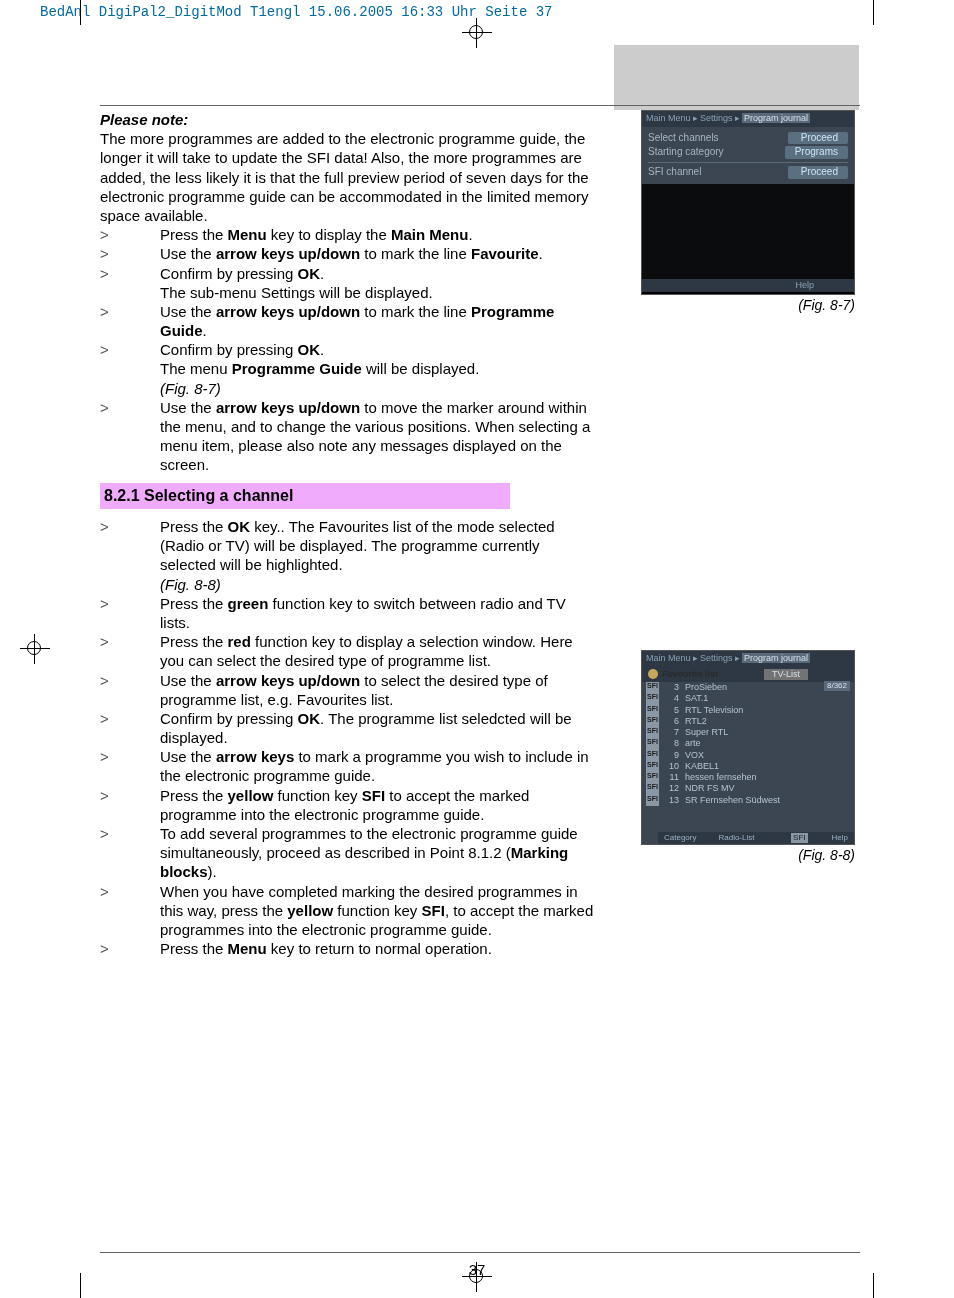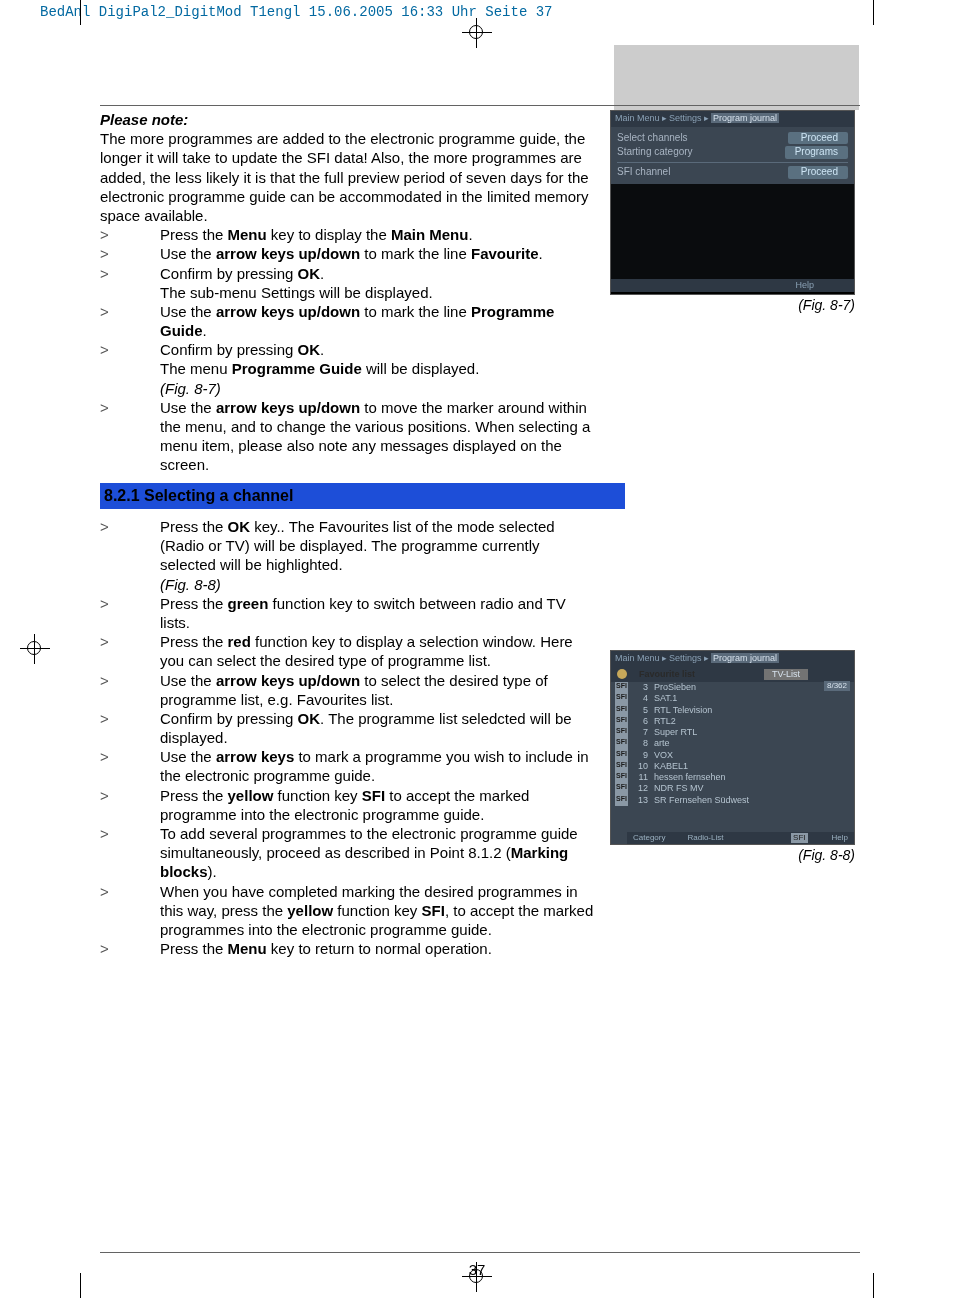--- a/index.html
+++ b/index.html
@@ -79,32 +79,32 @@
     display: flex;
     margin-top: 0;
   }
   .step-marker {
     width: 60px;
     flex: 0 0 60px;
     color: #555;
   }
   .step-body { flex: 1; }
   .section-head {
-    background: #1d4ed8;
+    background: #f0abfc;
     font-weight: bold;
     font-size: 16px;
     padding: 3px 4px;
     margin: 8px 0 8px 0;
-    width: 525px;
+    width: 410px;
   }
   b { font-weight: 800; }
   .figure {
     position: absolute;
     right: -260px;
-    width: 245px;
+    width: 214px;
   }
   .fig1 { top: 0; }
   .fig2 { top: 540px; }
   .fig-frame {
     background: #000;
     border: 1px solid #555;
     color: #a8b4c2;
     font-size: 10px;
     height: 185px;
     position: relative;
@@ -124,21 +124,21 @@
   }
   .sep { border-top:1px solid #5a6a7a; margin:2px 0; }
   .fig-black { background:#0a0c0e; height:95px; }
   .fig-foot { background:#2e3844; display:flex; justify-content:flex-end; padding:1px 40px 1px 4px; font-size:9px; color:#8aa0b4; }
   .fig-cap { text-align:right; font-style:italic; font-size:14px; margin-top:2px; }
 
   .fig2-frame {
     background:#3b4652; border:1px solid #555;
     font-size:9px; color:#b5c4d0; height:195px; position:relative;
   }
-  .fav-bar { background:#2e3844; display:flex; align-items:center; padding:2px 6px; gap:12px; }
+  .fav-bar { background:#2e3844; display:flex; align-items:center; padding:2px 6px; gap:4px; }
   .globe { width:10px; height:10px; background:#c7a85a; border-radius:50%; }
   .tvlist { background:#737373; color:#d5e0eb; padding:0 8px; margin-left:auto; margin-right:40px; font-size:9px; }
   .count { position:absolute; right:4px; top:30px; background:#5a6a7a; color:#d5e0eb; font-size:8px; padding:0 3px; }
   .chan-table { width:100%; padding:0 4px; }
   .chan-row { display:flex; gap:6px; padding:0; font-size:9px; line-height:1.25; }
   .sfi-tag { background:#8a98a5; color:#1c1c1c; font-size:7px; padding:0 1px; font-weight:bold; }
   .chan-num { width:14px; text-align:right; }
   .fig2-foot { background:#2e3844; display:flex; gap:22px; padding:1px 6px; font-size:8px; color:#9ab0c0; position:absolute; bottom:0; left:16px; right:0; }
   .pill { background:#8a98a5; color:#1c1c1c; padding:0 2px; margin-left:auto; margin-right:2px; }
 

